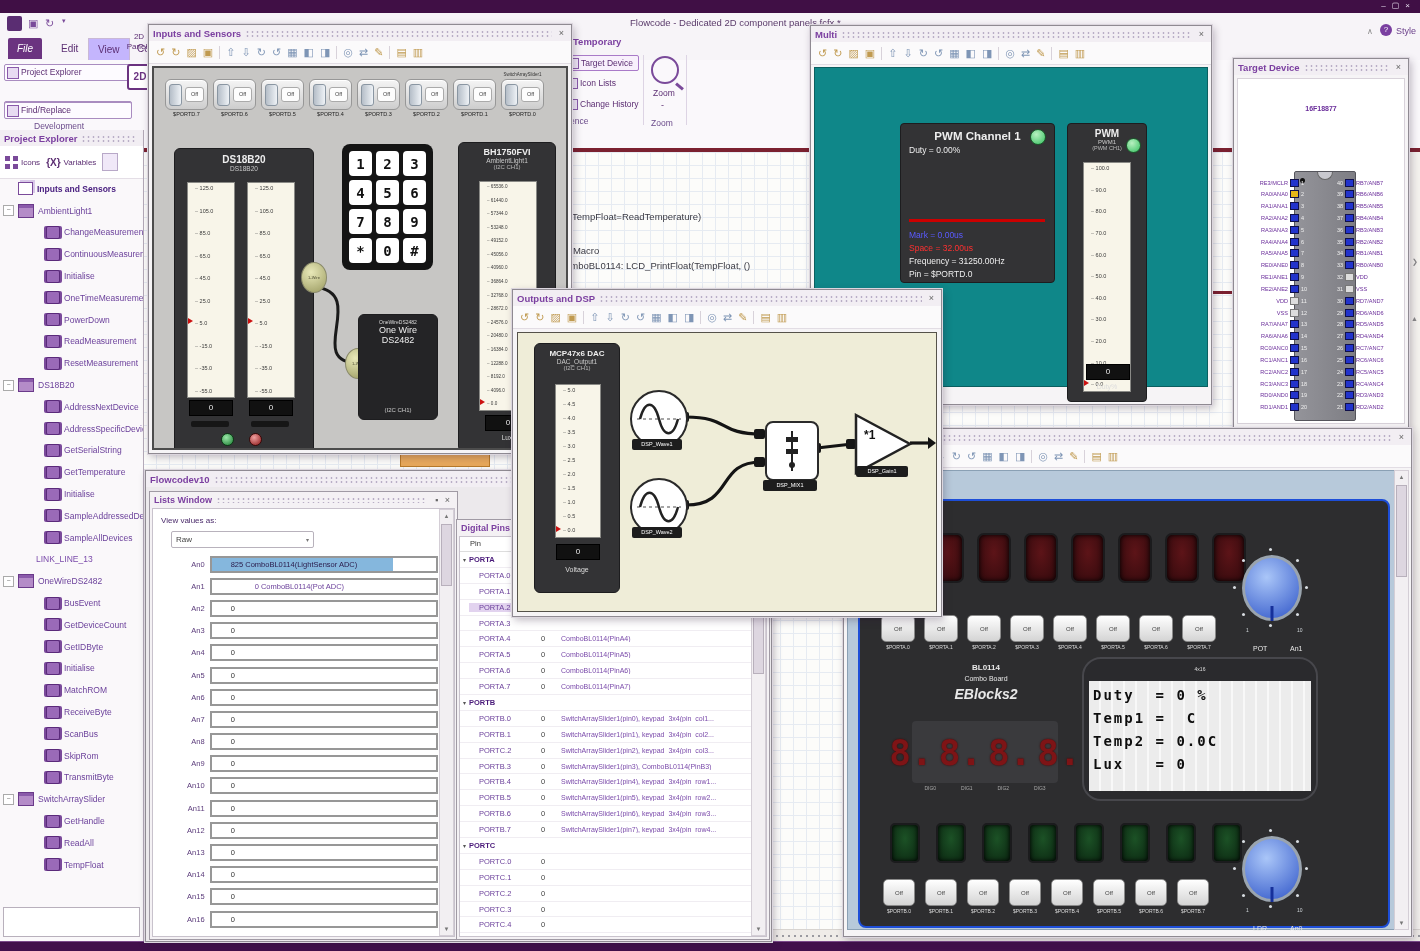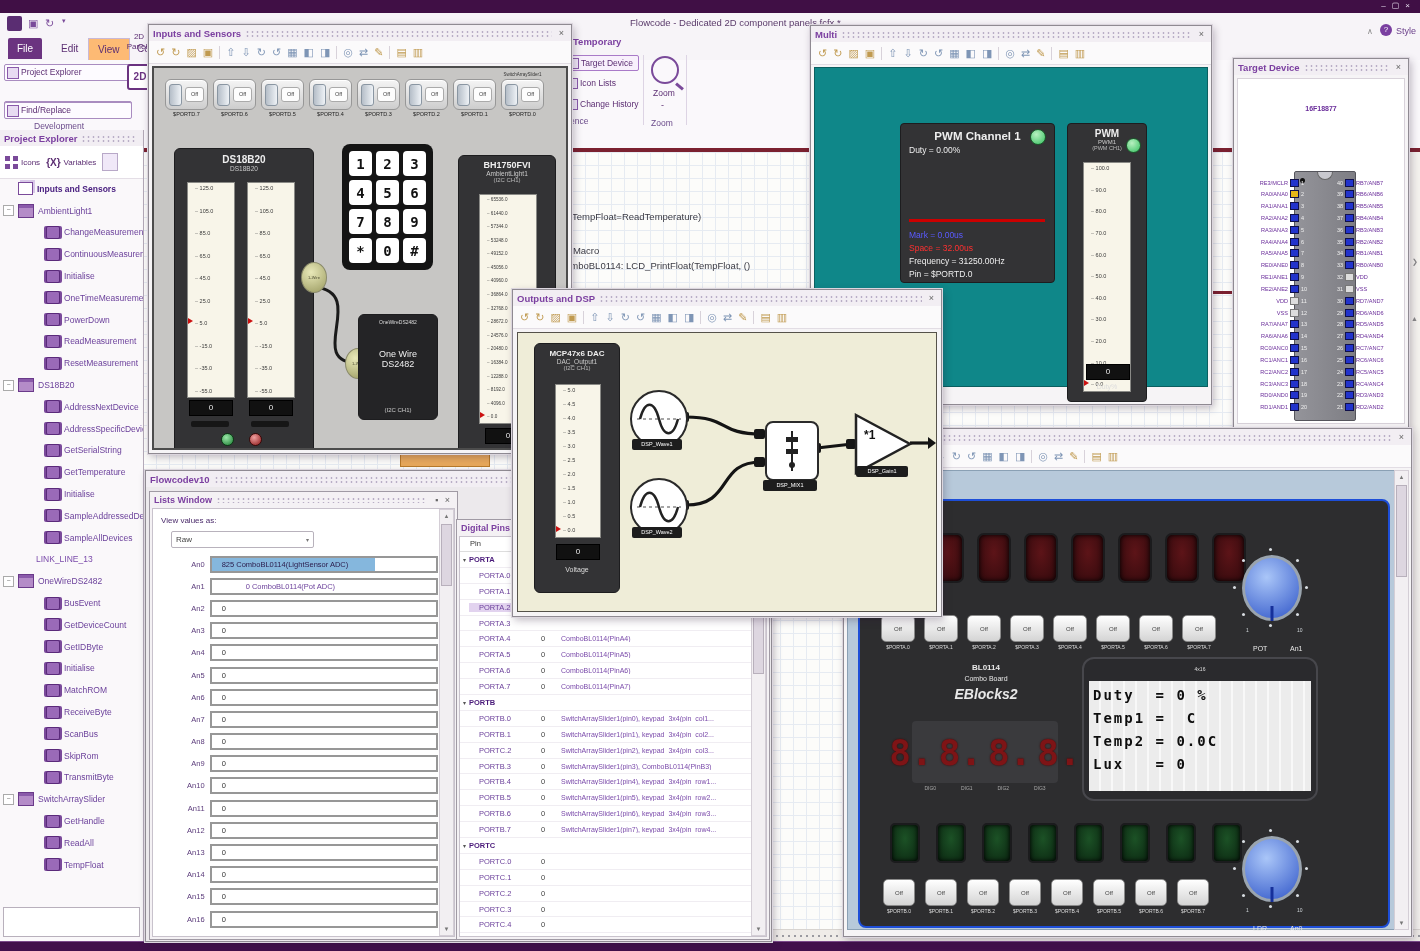--- a/index.html
+++ b/index.html
@@ -12,21 +12,21 @@
   .qatrow{left:0;top:13px;width:1420px;height:25px;background:#f7f4f8;}
   .appicon{left:7px;top:16px;width:15px;height:15px;background:#5a2d72;border-radius:2px;}
   .qico{color:#7a4a9a;font-size:11px;top:17px;}
   .apptitle{left:630px;top:17px;color:#5a3a6a;font-size:9.5px;}
   .helpico{width:12px;height:12px;border-radius:50%;background:#7a3fa0;color:#fff;font-size:8px;
            text-align:center;line-height:12px;}
   .styletab{color:#6a3f8a;font-size:9px;}
   .tabsrow{left:0;top:38px;width:1420px;height:22px;background:#f7f4f8;}
   .tab{position:absolute;top:0;height: 21px;line-height:21px;padding:0 9px;font-size:10px;color:#5b2d72;}
   .tab.file{background:#6b3380;color:#fff;border-radius:2px 2px 0 0;}
-  .tab.active{background:#fdba74;border:1px solid #c9b8d6;border-bottom:none;}
+  .tab.active{background:#c4b5fd;border:1px solid #c9b8d6;border-bottom:none;}
   .ribbon{left:0;top:60px;width:1420px;height:88px;background:#faf8fb;border-bottom:1px solid #e4dee8;}
   .rbtn{position:absolute;left:4px;width:110px;height:15px;border:1px solid #a98cc0;border-radius:2px;
         background:#fdfbff;color:#5b2d72;font-size:8.5px;line-height:15px;padding-left:16px;white-space:nowrap;overflow:hidden;}
   .rbtn .bico{position:absolute;left:2px;top:2px;width:10px;height:10px;border:1px solid #8a5aaa;background:#e8dcf2;}
   .rgrouplbl{position:absolute;color:#6a4a8a;font-size:8.5px;}
   .r2d{position:absolute;left:127px;top:4px;width:22px;height:22px;border:2px solid #6b3380;border-radius:3px;
        color:#6b3380;font-weight:bold;font-size:10px;text-align:center;line-height:22px;background:#fff;}
   .r2dlbl{position:absolute;left:124px;top:32px;width:30px;color:#5b2d72;font-size:8px;text-align:center;line-height:1.2;}
   .toggle{position:absolute;left:566px;height:14px;color:#5b2d72;font-size:8.5px;line-height:14px;padding-left:14px;white-space:nowrap;}
   .toggle .bico{position:absolute;left:1px;top:2px;width:9px;height:9px;border:1px solid #8a5aaa;background:#f0e8f8;}
@@ -103,21 +103,21 @@
   .mixbox{position:absolute;background:#fff;border:2px solid #2a2a2a;border-radius:8px;}
   
   .subwin{position:absolute;background:#f4f1f4;border:1px solid #a09aa4;}
   .subtitle{height:15px;display:flex;align-items:center;padding:0 4px;}
   .subtitle .txt{color:#7b3fa0;font-size:9px;font-weight:bold;white-space:nowrap;}
   .subtitle .dots{flex:1;height:6px;margin:0 4px;background:radial-gradient(circle,#b9aec6 1px,transparent 1.15px) 0 0/5px 4px;}
   .scontent{position:absolute;background:#fff;border:1px solid #c8c2cc;overflow:hidden;}
   .arow{display:flex;align-items:center;height:22.2px;}
   .albl{width:52px;text-align:right;font-size:7.5px;color:#5a3a7a;padding-right:5px;}
   .abox{width:226px;height:13px;border:2px solid #979797;background:#fff;display:flex;align-items:center;overflow:hidden;}
-  .aval{font-size:7.5px;color:#333;padding:0 10px;white-space:nowrap;}
+  .aval{font-size:7.5px;color:#333;padding:0 19px;white-space:nowrap;}
   .aval.hl{background:#85b7dd;color:#2a1a4a;width:64%;height:100%;display:flex;align-items:center;}
   .aval.pur{color:#6a3f9a;margin-left:24px;}
   .dd{position:absolute;height:15px;background:#fff;border:1px solid #b8b2bc;border-radius:2px;display:flex;align-items:center;
       font-size:8px;color:#444;padding:0 4px;}
   .dd .caret{margin-left:auto;font-size:6px;color:#777;}
   .dr{display:flex;align-items:center;height:14.9px;border-bottom:1px solid #f0edf2;font-size:7.5px;}
   .dr .car{width:9px;font-size:6px;color:#555;visibility:hidden;text-align:center;}
   .dr.grp .car{visibility:visible;}
   .dr .nm{width:62px;color:#6a3f9a;padding-left:10px;white-space:nowrap;}
   .dr.grp .nm{color:#4a1a7a;font-weight:bold;padding-left:0;}
@@ -167,21 +167,21 @@
   .knob:after{content:"";position:absolute;left:50%;bottom:-3px;width:3px;height:15px;background:#16309a;transform:translateX(-50%);}
   .kdots{position:absolute;width:3px;height:3px;border-radius:50%;
          box-shadow:-36px 2px 0 #d8dde2,36px 2px 0 #d8dde2,0 -36px 0 #d8dde2,0 40px 0 #d8dde2,
                     -27px -25px 0 #d8dde2,27px -25px 0 #d8dde2,-27px 29px 0 #d8dde2,27px 29px 0 #d8dde2;}
   .knoblbl{position:absolute;color:#e8e8e8;font-size:7px;white-space:nowrap;}
   .kminmax{position:absolute;color:#cfd4d8;font-size:5px;}
   .btxt{position:absolute;color:#e8e8e8;text-align:center;white-space:nowrap;}
   .seg7{position:absolute;background:#3a3a3d;border-radius:4px;display:flex;gap:6px;align-items:center;justify-content:center;}
   .dig{font-family:"DejaVu Sans Mono",monospace;font-weight:bold;font-size:36px;color:#7e1416;text-shadow:0 0 2px #3a0808;}
   .seglbls{position:absolute;display:flex;justify-content:space-around;color:#a8a8a8;font-size:5px;}
-  .lcd{position:absolute;background:#2a2a2d;border:2px solid #47474c;border-radius:12px;}
+  .lcd{position:absolute;background:#2a2a2d;border:2px solid #47474c;border-radius:19px;}
   .lcdhead{height:20px;color:#ddd;font-size:5px;text-align:center;line-height:20px;}
   .lcdscreen{position:absolute;left:5px;right:5px;top:22px;bottom:8px;background:
      repeating-linear-gradient(90deg,#ececec 0 10px,#f8f8f8 10px 12px),#f2f2f2;padding:3px 4px;}
   .lline{font-family:"DejaVu Sans Mono",monospace;font-weight:bold;font-size:14px;color:#0e0e0e;
          letter-spacing:2px;white-space:pre;line-height:23px;}
 </style>
 </head>
 <body>
 
 <div id="root">
@@ -194,21 +194,21 @@
   <div class="abs qico" style="left:28px">▣</div>
   <div class="abs qico" style="left:45px">↻</div>
   <div class="abs qico" style="left:62px;font-size:7px">▾</div>
   <div class="abs apptitle">Flowcode - Dedicated 2D component panels.fcfx *</div>
   <div class="abs" style="left:1367px;top:27px;color:#888;font-size:8px">∧</div>
   <div class="abs helpico" style="left:1380px;top:24px">?</div>
   <div class="abs styletab" style="left:1396px;top:26px">Style</div>
 
   <div class="abs tabsrow">
 
-  <div style="left: 8px;" class="tab file">File</div>
+  <div style="left: 8px; font-style: italic;" class="tab file">File</div>
       <div style="left: 52px;" class="tab">Edit</div>
       <div style="left: 88px;" class="tab active">View</div>
       <div style="left: 128px;" class="tab">Components</div>
     </div>
 
   <div class="abs ribbon"></div>
   <div class="abs rbtn" style="top:64px"><span class="bico"></span><span>Project Explorer</span></div>
   <div class="abs rbtn" style="top:101px"><span class="bico"></span><span>Component Properties</span></div>
   <div class="abs rbtn" style="top:102px"><span class="bico"></span><span>Find/Replace</span></div>
   <div class="rgrouplbl abs" style="left:34px;top:121px">Development</div>
@@ -870,26 +870,26 @@
       </svg>
       <div class="bead" style="left:147px;top:194px">
           <span>1-Wire</span>
         </div>
       <div class="bead" style="left:191px;top:280px">
           <span>1-Wire</span>
         </div>
 
       <div class="darkpanel" style="left:204px;top:246px;width:78px;height:104px;background:#242426">
         <div style="text-align:center;font-size:5px;color:#ddd;margin-top:4px">OneWireDS2482</div>
-        <div style="text-align:center;font-size:9px;margin-top:24px">One Wire</div>
+        <div style="text-align:center;font-size:9px;">One Wire</div>
         <div style="text-align:center;font-size:9px">DS2482</div>
         <div class="abs" style="left:0;right:0;bottom:6px;text-align:center;font-size:6px;color:#ccc">(I2C CH1)</div>
       </div>
 
-      <div class="darkpanel" style="left:304px;top:87px;width:96px;height:308px">
+      <div class="darkpanel" style="left:304px;top:74px;width:96px;height:308px">
         <div class="cptitle" style="font-size:9px;margin-top:4px">BH1750FVI</div>
         <div style="text-align:center;font-size:6.5px;color:#ccc">AmbientLight1</div>
         <div style="text-align:center;font-size:6px;color:#bbb">(I2C CH1)</div>
         <div class="scale" style="left:20px;top:38px;width:56px;height:228px">
           <div class="ticks">
               <span class="tick" style="font-size:4.6px">65536.0</span>
               <span class="tick" style="font-size:4.6px">61440.0</span>
               <span class="tick" style="font-size:4.6px">57344.0</span>
               <span class="tick" style="font-size:4.6px">53248.0</span>
               <span class="tick" style="font-size:4.6px">49152.0</span>

